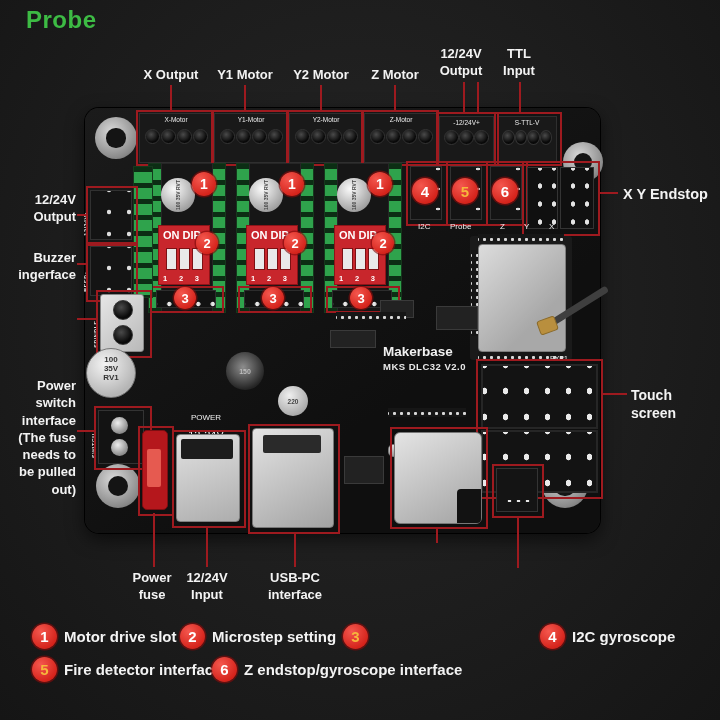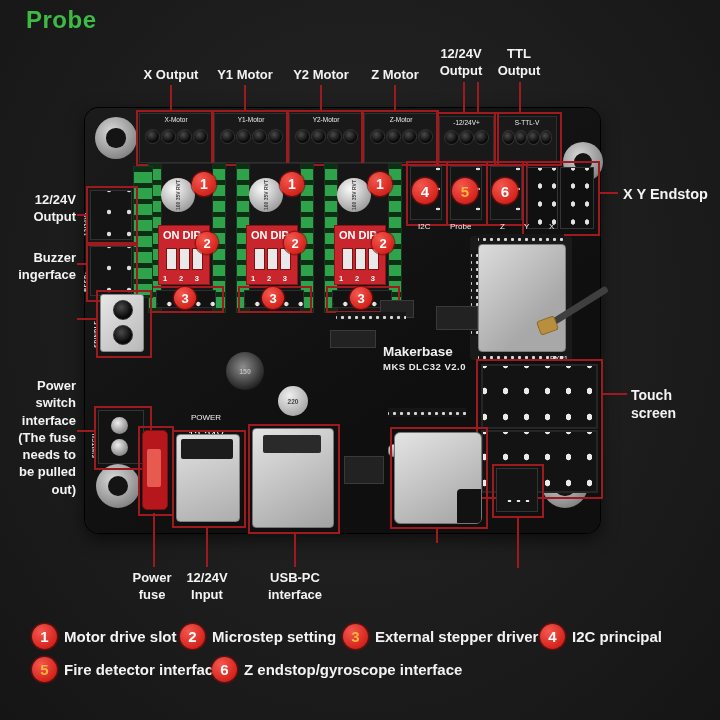--- a/index.html
+++ b/index.html
@@ -245,20 +245,23 @@
   <div class="abs vsilk" style="left:83px;top:250px;height:44px;">-BEEP+</div>
   <div class="abs rbox" style="left:86px;top:242px;width:48px;height:56px;"></div>
 
   <div class="abs" style="left:100px;top:294px;width:42px;height:56px;background:linear-gradient(135deg,#e6e6e6,#b9b9b9);border:1px solid #888;border-radius:3px;">
     <div class="screw" style="position:absolute;left:12px;top:5px;width:18px;height:18px;"></div>
     <div class="screw" style="position:absolute;left:12px;top:30px;width:18px;height:18px;"></div>
   </div>
   <div class="abs vsilk" style="left:93px;top:296px;height:54px;">-SPINDLE+</div>
   <div class="abs rbox" style="left:96px;top:290px;width:52px;height:64px;"></div>
 
+  <div class="abs" style="left:86px;top:348px;width:50px;height:50px;border-radius:50%;background:radial-gradient(circle at 38% 32%, #f4f4f4, #b5b5b5 72%);border:1px solid #777;color:#333;font-weight:bold;font-size:8px;line-height:1.15;text-align:center;white-space:pre-line;padding-top:6px;box-sizing:border-box;">100
+35V
+RV1</div>
 
   <div class="abs" style="left:98px;top:410px;width:44px;height:52px;background:#131313;border:1px solid #333;">
     <div style="position:absolute;left:12px;top:6px;width:17px;height:17px;border-radius:50%;background:radial-gradient(circle at 40% 35%, #eee, #8b8b8b 70%);"></div>
     <div style="position:absolute;left:12px;top:28px;width:17px;height:17px;border-radius:50%;background:radial-gradient(circle at 40% 35%, #eee, #8b8b8b 70%);"></div>
   </div>
   <div class="abs vsilk" style="left:91px;top:414px;height:44px;">SWITCH</div>
   <div class="abs rbox" style="left:94px;top:406px;width:54px;height:60px;"></div>
 
   <div class="abs" style="left:142px;top:430px;width:24px;height:78px;background:#b5171c;border-radius:5px;border:1px solid #7d0e12;">
     <div style="position:absolute;left:4px;top:18px;width:14px;height:38px;background:#e65a50;border-radius:2px;"></div>
@@ -298,21 +301,21 @@
   </div>
   <div class="abs rbox" style="left:492px;top:464px;width:48px;height:50px;"></div>
 
   <div class="abs lbl ctr" style="left:136px;top:67px;width:70px;">X Output</div>
   <div class="abs lbl ctr" style="left:210px;top:67px;width:70px;">Y1 Motor</div>
   <div class="abs lbl ctr" style="left:286px;top:67px;width:70px;">Y2 Motor</div>
   <div class="abs lbl ctr" style="left:360px;top:67px;width:70px;">Z Motor</div>
   <div class="abs lbl ctr" style="left:428px;top:46px;width:66px;">12/24V
 Output</div>
   <div class="abs lbl ctr" style="left:488px;top:46px;width:62px;">TTL
-Output</div>
+Input</div>
   <div class="abs vline" style="left:170px;top:85px;height:26px;"></div>
   <div class="abs vline" style="left:244px;top:85px;height:26px;"></div>
   <div class="abs vline" style="left:320px;top:85px;height:26px;"></div>
   <div class="abs vline" style="left:394px;top:85px;height:26px;"></div>
   <div class="abs vline" style="left:463px;top:82px;height:30px;"></div>
   <div class="abs vline" style="left:477px;top:82px;height:30px;"></div>
   <div class="abs vline" style="left:519px;top:82px;height:30px;"></div>
 
   <div class="abs hline" style="left:598px;top:192px;width:20px;"></div>
   <div class="abs lbl" style="left:623px;top:185px;font-size:14.5px;">X Y Endstop</div>
@@ -345,21 +348,20 @@
   <div class="abs lbl ctr" style="left:250px;top:570px;width:90px;">USB-PC
 interface</div>
   <div class="abs vline" style="left:436px;top:527px;height:16px;"></div>
   <div class="abs vline" style="left:517px;top:516px;height:52px;"></div>
 
   <div class="abs badge legend-num" style="left:32px;top:624px;">1</div>
   <div class="abs legend-lbl" style="left:64px;top:628px;">Motor drive slot</div>
   <div class="abs badge legend-num" style="left:180px;top:624px;">2</div>
   <div class="abs legend-lbl" style="left:212px;top:628px;">Microstep setting</div>
   <div class="abs badge legend-num amber" style="left:343px;top:624px;">3</div>
-  <div class="abs legend-lbl" style="left:375px;top:628px;">External stepper driver</div>
   <div class="abs badge legend-num" style="left:540px;top:624px;">4</div>
-  <div class="abs legend-lbl" style="left:572px;top:628px;">I2C principal</div>
+  <div class="abs legend-lbl" style="left:572px;top:628px;">I2C gyroscope</div>
   <div class="abs badge legend-num amber" style="left:32px;top:657px;">5</div>
   <div class="abs legend-lbl" style="left:64px;top:661px;">Fire detector interface</div>
   <div class="abs badge legend-num" style="left:212px;top:657px;">6</div>
   <div class="abs legend-lbl" style="left:244px;top:661px;">Z endstop/gyroscope interface</div>
 
 </div>
 
 </body></html>

